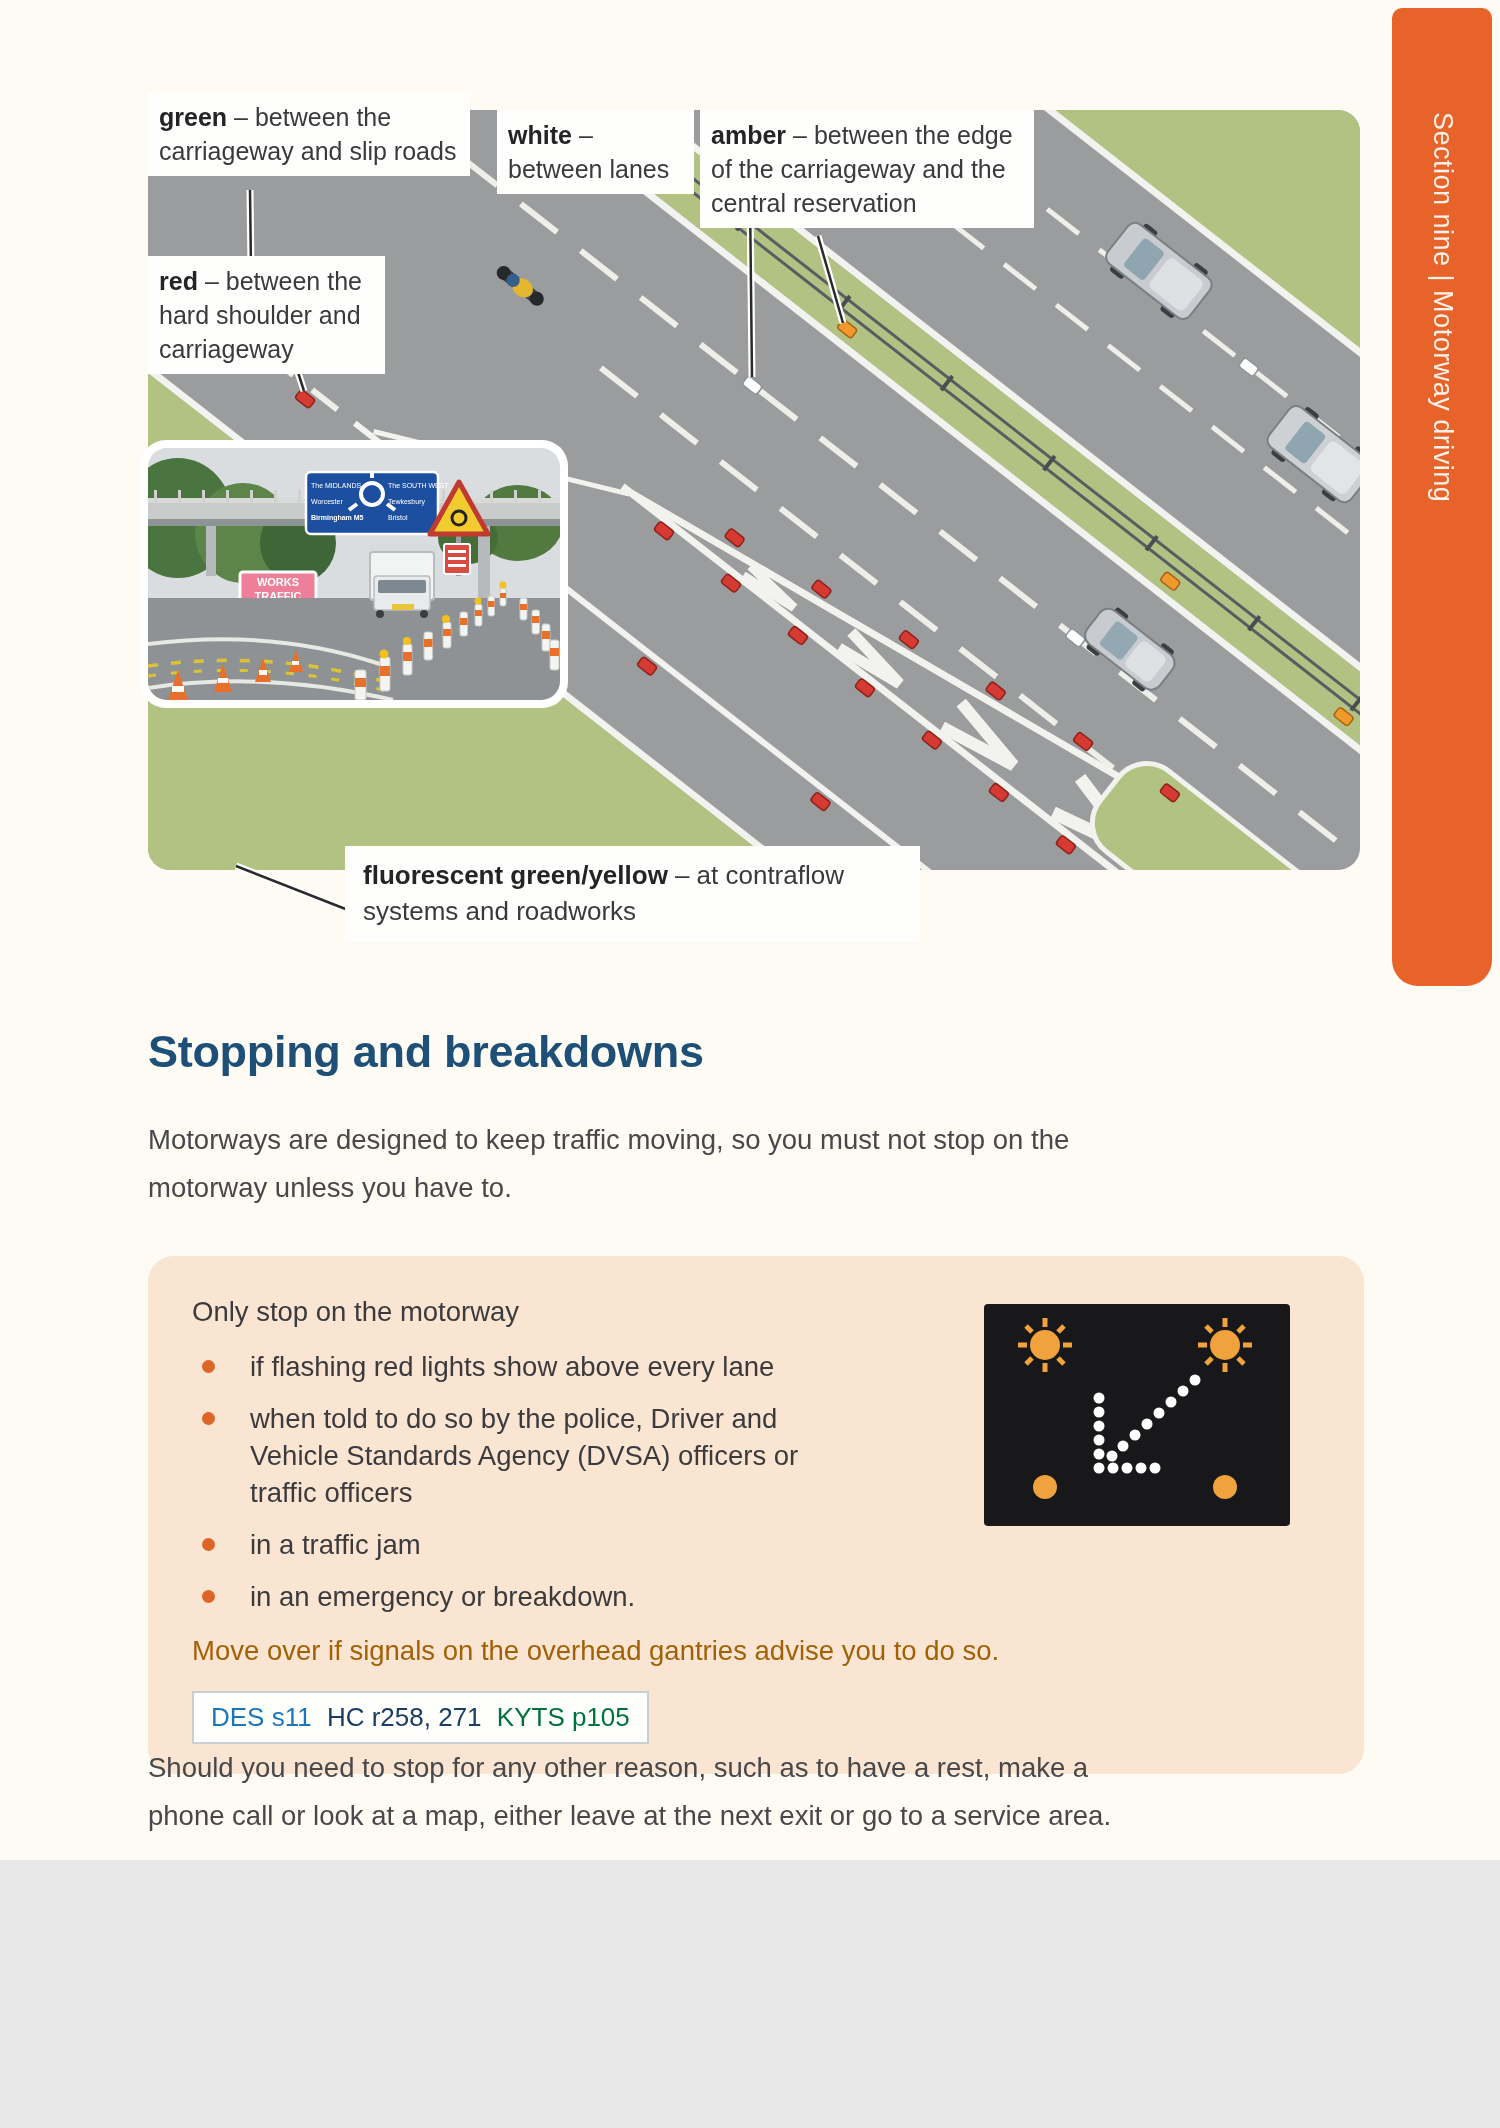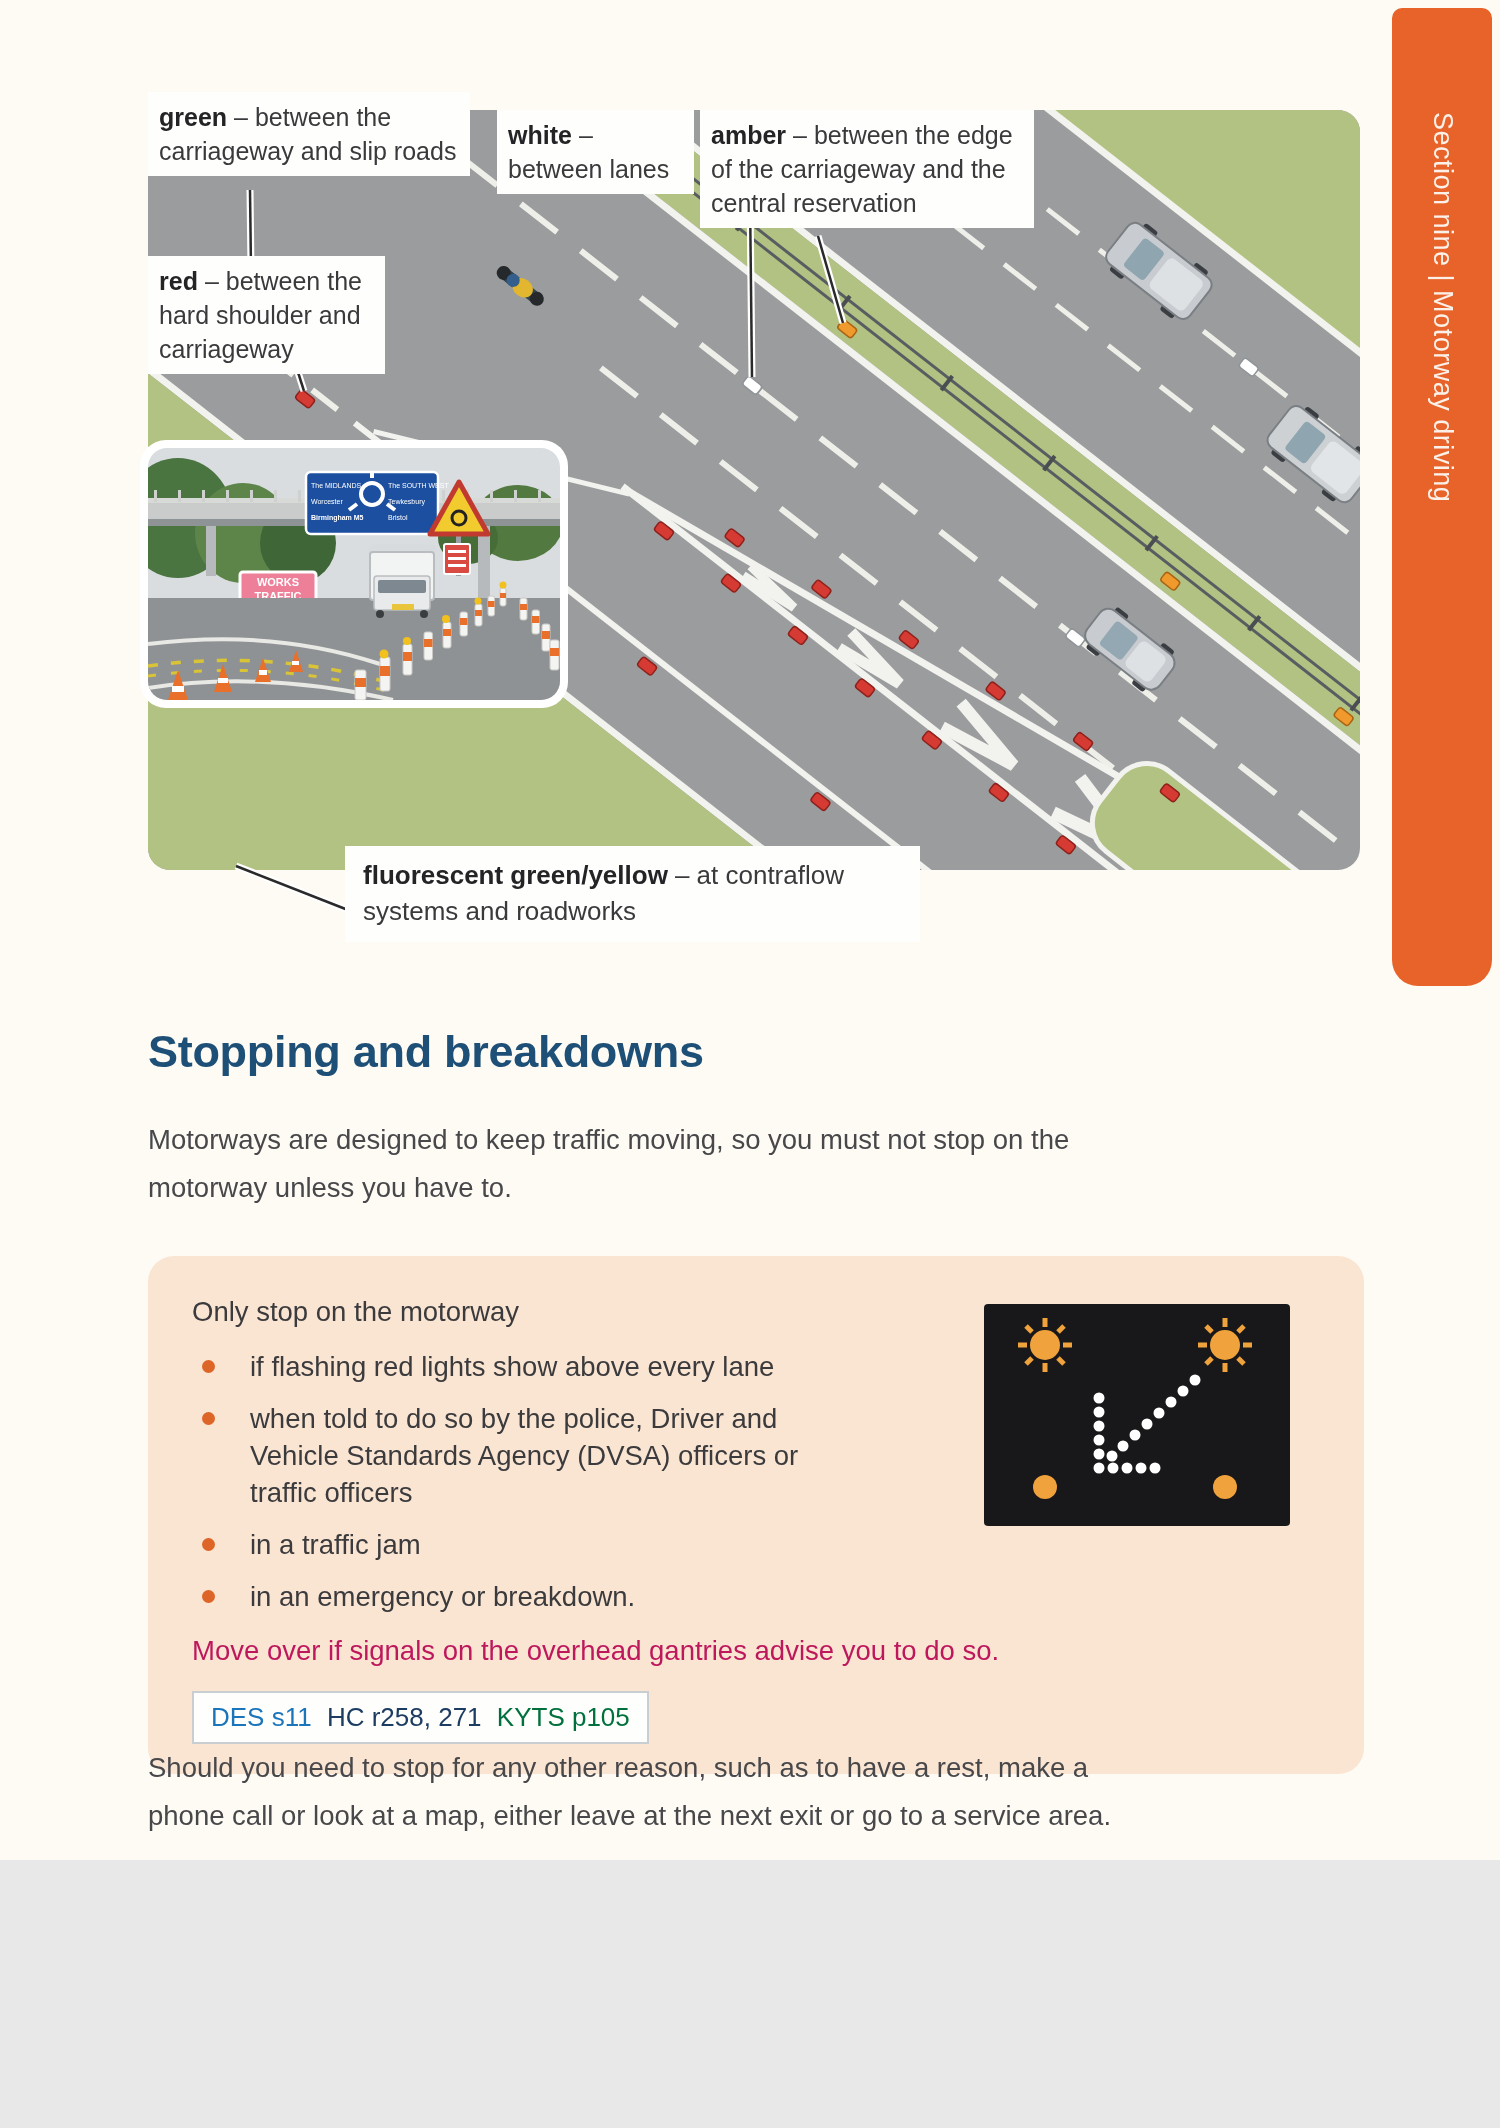--- a/index.html
+++ b/index.html
@@ -40,21 +40,21 @@
 
   
   .callout{position:absolute; left:148px; top:1256px; width:1216px; height:518px;
     background:#FAE4D2; border-radius:26px; box-sizing:border-box; padding:40px 44px;}
   .callout-title{font-size:27.5px; color:#3B3B3D;}
   .callout-list{list-style:none; margin:20px 0 0 0; padding:0; width:660px;}
   .callout-list li{position:relative; padding-left:58px; font-size:27.5px; line-height:37px;
     color:#3B3B3D; margin-bottom:15px;}
   .callout-list li::before{content:""; position:absolute; left:10px; top:12px;
     width:13px; height:13px; border-radius:50%; background:#DD6527;}
-  .callout-footer{margin-top:20px; font-size:27.5px; color:#be185d;}
+  .callout-footer{margin-top:20px; font-size:27.5px; color:#a16207;}
   .signal{position:absolute; right:72px; top:46px;}
 
   .ref-box{display:inline-block; background:#FEFEFD; border:2px solid #C9CED2;
     padding:9px 17px; font-size:26px; font-weight:normal; margin-top:24px;}
   .ref-box .sep{display:inline-block; width:8px;}
   .ref-des {color:#1B75BA;}
   .ref-hc  {color:#1C3D61;}
   .ref-kyts{color:#00703C;}
   .ref2{position:absolute; left:148px; top:1914px;border-radius:14px;}
 

